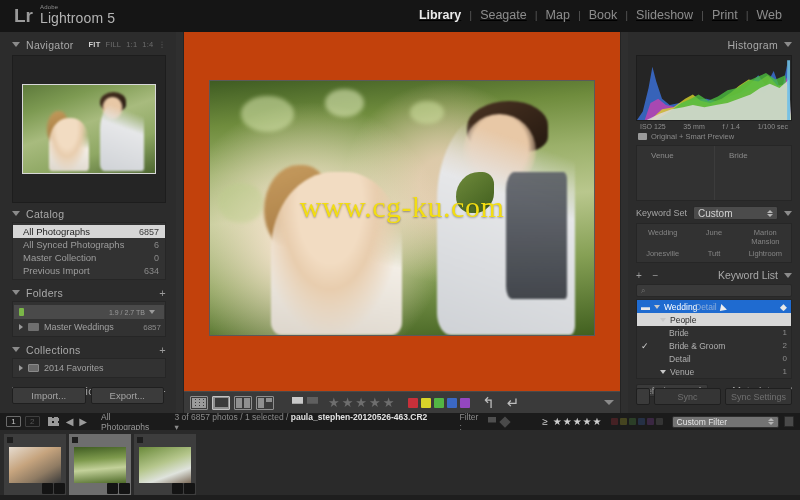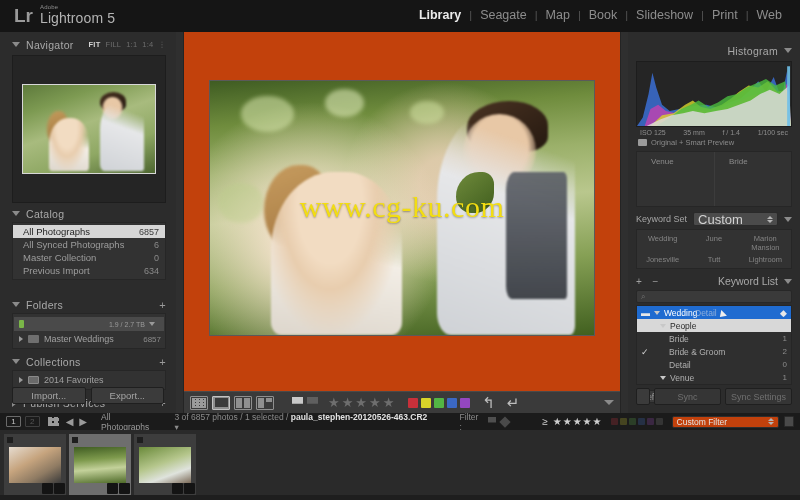--- a/index.html
+++ b/index.html
@@ -27,21 +27,21 @@
     font-size: 19px; font-weight: bold; color: #9a9a9a;
     letter-spacing: 0px; line-height: 20px;
     font-family: "Liberation Sans", sans-serif;
   }
   .logo-texts { display: flex; flex-direction: column; line-height: 1; }
   .logo-adobe { font-size: 6px; color: #8e8e8e; letter-spacing: .2px; margin-bottom: 1px; }
   .logo-name { font-size: 14px; color: #b4b4b4; letter-spacing: .1px; line-height: 15px; }
 
   .modules {
     position: absolute; right: 10px; top: 8px;
-    display: flex; align-items: center; font-size: 12.5px;
+    display: flex; align-items: center; font-size: 12.5px; text-decoration: underline;
   }
   .module {
     color: #8d8d8d; padding: 0 8px; cursor: default; white-space: nowrap;
   }
   .module.active { color: #eaeaea; font-weight: bold; }
   .module-sep { color: #555; font-size: 11px; }
 
   
   .main-row {
     position: absolute; left: 0; top: 32px; width: 800px; height: 381px;
@@ -213,21 +213,21 @@
   .stars { display:flex; gap:2px; margin-left:6px; }
   .star { color:#6e6e6e; font-size:13px; line-height:13px; }
   .swatches { display:flex; gap:3px; margin-left:10px; }
   .sw { width:10px; height:10px; border-radius:1px; }
   .rot { color:#bdbdbd; font-size:15px; line-height:15px; margin-left:8px; }
   .tb-caret { margin-left:auto; width:0;height:0;border-left:5px solid transparent;border-right:5px solid transparent;border-top:5px solid #8a8a8a;}
 
   
   .right-panel {
     position: absolute; left: 628px; top: 0; width: 172px; height: 381px;
-    background: #2c2c2c; padding: 10px 8px 0 8px; overflow:hidden;
+    background: #2c2c2c; padding: 4px 8px 0 8px; overflow:hidden;
   }
   .hist-box {
     margin-top: 2px; height: 66px; background: #252525; border:1px solid #1d1d1d;
     position: relative; overflow:hidden;
   }
   .hist-svg { position:absolute; left:0; bottom:0; width:100%; height:100%; }
   .hist-meta {
     display:flex; justify-content:space-between; font-size:7px; color:#8e8e8e;
     padding: 2px 4px 0 4px;
   }
@@ -235,21 +235,21 @@
   .sp-ic { width:9px;height:7px;background:#9a9a9a;border-radius:1px;}
 
   .kw-box { margin-top:4px; height:56px; background:#323232; border:1px solid #262626; position:relative; }
   .kw-box .kdiv { position:absolute; left:50%; top:0; bottom:0; width:1px; background:#3c3c3c;}
   .kw-entry { position:absolute; font-size:8px; color:#8b8b8b; top:5px; }
 
   .kwset-row { display:flex; align-items:center; margin-top:5px; gap:6px; }
   .kwset-lbl { font-size:9px; color:#a6a6a6; }
   .dd {
     flex:1; height:14px; background:#4b4b4b; border:1px solid #2a2a2a; border-radius:2px;
-    display:flex; align-items:center; padding:0 4px; font-size:13px; color:#d2d2d2;justify-content:space-between;
+    display:flex; align-items:center; padding:0 4px; font-size:10px; color:#d2d2d2;justify-content:space-between;
   }
   .dd-arrows { margin-left:auto; display:flex; flex-direction:column; gap:1px; }
   .dd-up {width:0;height:0;border-left:3px solid transparent;border-right:3px solid transparent;border-bottom:3px solid #b5b5b5;}
   .dd-dn {width:0;height:0;border-left:3px solid transparent;border-right:3px solid transparent;border-top:3px solid #b5b5b5;}
   .kset-grid {
     margin-top:3px; height:40px; background:#323232; border:1px solid #262626;
     display:grid; grid-template-columns:1fr 1fr 1fr; align-content:start;
     padding-top:4px; row-gap:3px;
   }
   .kset-cell { font-size:7.5px; color:#848484; text-align:center; }
@@ -312,21 +312,21 @@
   .fs-count { margin-left:14px; color:#8c8c8c; }
   .fs-count b { color:#e2e2e2; font-weight:bold; }
   .fs-right { margin-left:auto; display:flex; align-items:center; gap:5px; }
   .flt-lbl { color:#8c8c8c;padding-left:28px; }
   .flt-flag { width:9px;height:9px;background:#4f4f4f; clip-path: polygon(0 0,100% 0,100% 62%,0 62%,0 100%); }
   .flt-dia { width:8px;height:8px;background:#4a4a4a; transform:rotate(45deg); }
   .flt-stars { display:flex; gap:1px; }
   .flt-star { color:#cfcfcf; font-size:10px; line-height:10px; }
   .flt-sw { display:flex; gap:2px; margin:0 4px; }
   .fsw { width:7px;height:7px;border-radius:1px;opacity:.32; }
-  .cust-dd { width:110px;height:12px;background:#c2410c;border:1px solid #2e2e2e;border-radius:2px;
+  .cust-dd { width:110px;height:12px;background:#737373;border:1px solid #2e2e2e;border-radius:2px;
              display:flex;align-items:center;padding:0 4px;font-size:8.5px;color:#e4e4e4;}
   .sw-btn { width:10px;height:11px;background:#4a4a4a;border:1px solid #2a2a2a;border-radius:1px;}
 
   
   .filmstrip {
     position:absolute; left:0; top:430px; width:800px; height:70px; background:#2a2a2a;
     display:flex; align-items:center; padding-left:4px; gap:3px;
   }
   .fs-cell {
     width:62px; height:62px; background:#3d3d3d; position:relative;
@@ -417,21 +417,21 @@
           <div class="row">
             <span class="lbl">Master Collection</span>
             <span class="cnt">0</span>
           </div>
           <div class="row">
             <span class="lbl">Previous Import</span>
             <span class="cnt">634</span>
           </div>
         </div>
 
-      <div class="panel-hdr" style="margin-top:16px">
+      <div class="panel-hdr" style="margin-top:4px">
         <span class="tri"></span>
         <span class="ttl">Folders</span>
         <span class="hdr-right">
             <span class="plus-ic">+</span>
           </span>
       </div>
       <div class="group-box">
         <div class="drive-row">
           <span class="drive-led"></span>
           <span class="drive-cap">1.9 / 2.7 TB</span>

